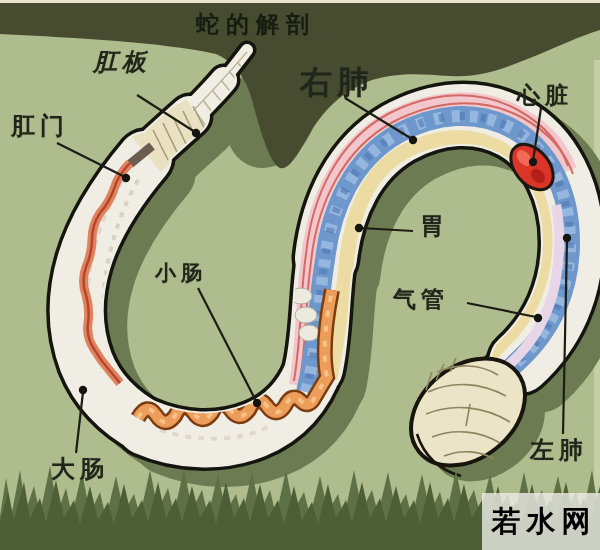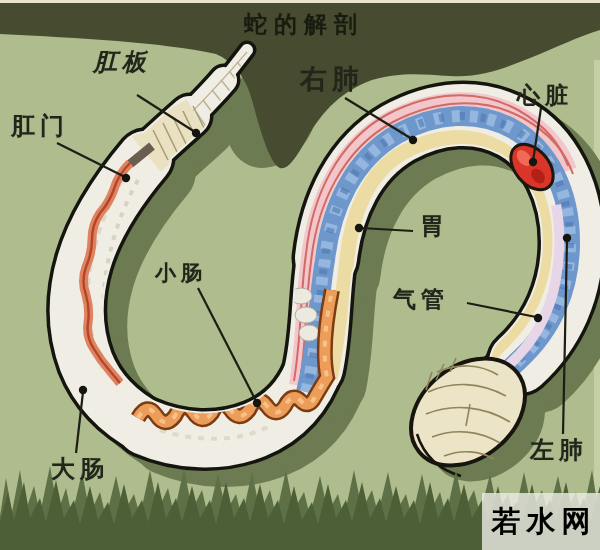--- a/index.html
+++ b/index.html
@@ -2,21 +2,21 @@
 <html><head>
 <meta charset="utf-8">
 <style>
   html,body{margin:0;padding:0;}
   body{font-family:"Liberation Sans","DejaVu Sans",sans-serif;}
   #stage{position:relative;width:600px;height:550px;overflow:hidden;background:#aebc8e;}
   #art{position:absolute;left:0;top:0;}
   .lbl{position:absolute;font-weight:bold;color:#22261a;letter-spacing:5px;
        line-height:1;white-space:nowrap;text-shadow:0 0 1px rgba(40,45,25,.25);}
   #title{position:absolute;left:196px;top:13px;font-size:23px;font-weight:bold;
-         color:#181c10;letter-spacing:7px;line-height:1;margin-left:48px;}
+         color:#181c10;letter-spacing:7px;line-height:1;}
   #watermark{position:absolute;right:0;bottom:0;width:118px;height:57px;
              background:rgba(236,236,229,.80);display:flex;align-items:center;
              justify-content:center;}
   #watermark span{font-size:29px;font-weight:bold;color:#000000;letter-spacing:6px;
                   padding-left:6px;}
 </style>
 </head>
 <body>
 
 <div id="stage">
@@ -201,21 +201,21 @@
         <circle cx="257" cy="403" r="4.2"></circle>
     <circle cx="538" cy="318" r="4.2"></circle>
         <circle cx="83" cy="390" r="4.2"></circle>
     <circle cx="567" cy="238" r="4.2"></circle>
   </g>
 </svg>
 
 <div id="title" class="lbl">蛇的解剖</div>
 <div class="lbl" style="left:93px;top:50px;font-size:24px;font-style:italic;">肛板</div>
 <div class="lbl" style="left:11px;top:114px;font-size:24px;">肛门</div>
-<div class="lbl" style="left:300px;top:66px;font-size:27px;">右肺</div>
+<div class="lbl" style="left:300px;top:66px;font-size:32px;">右肺</div>
 <div class="lbl" style="left:517px;top:84px;font-size:23px;">心脏</div>
 <div class="lbl" style="left:420px;top:214px;font-size:24px;">胃</div>
 <div class="lbl" style="left:155px;top:262px;font-size:21px;">小肠</div>
 <div class="lbl" style="left:393px;top:288px;font-size:23px;text-align:right;">气管</div>
 <div class="lbl" style="left:51px;top:457px;font-size:24px;">大肠</div>
 <div class="lbl" style="left:523px;top:438px;font-size:24px;margin-left:7px;">左肺</div>
 
 <div id="watermark">
   <span>若水网</span>
 </div>

